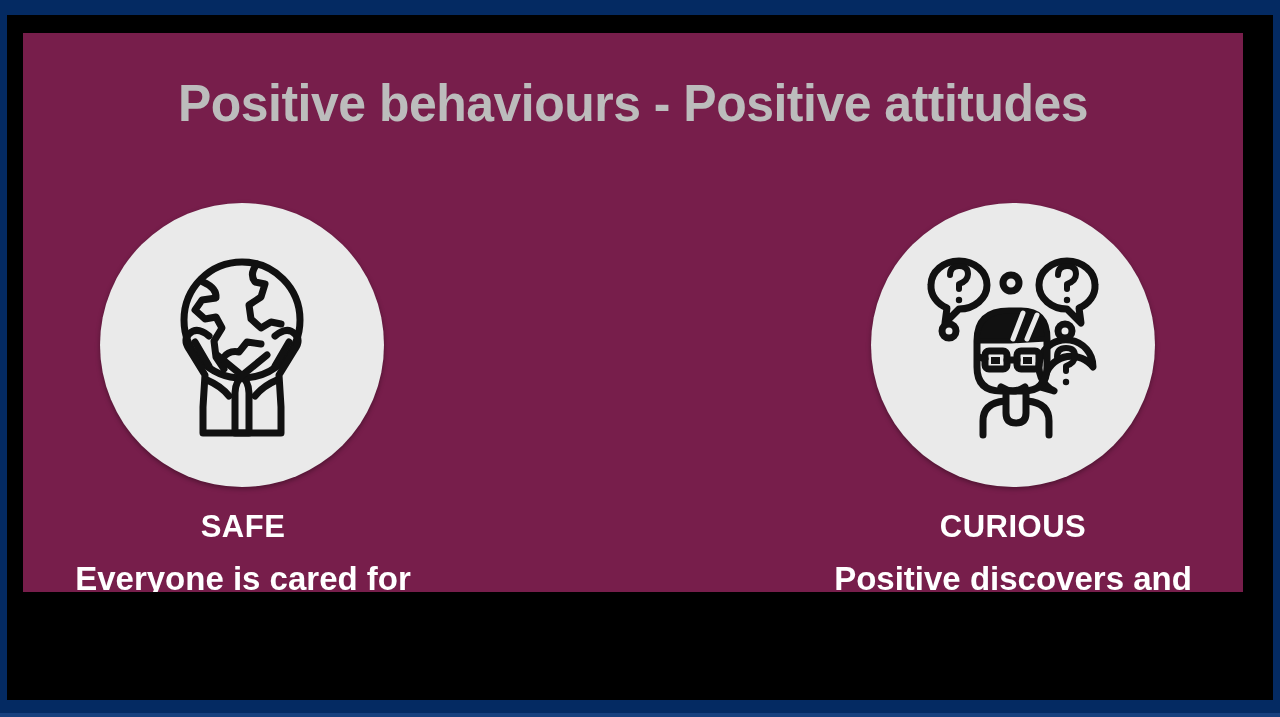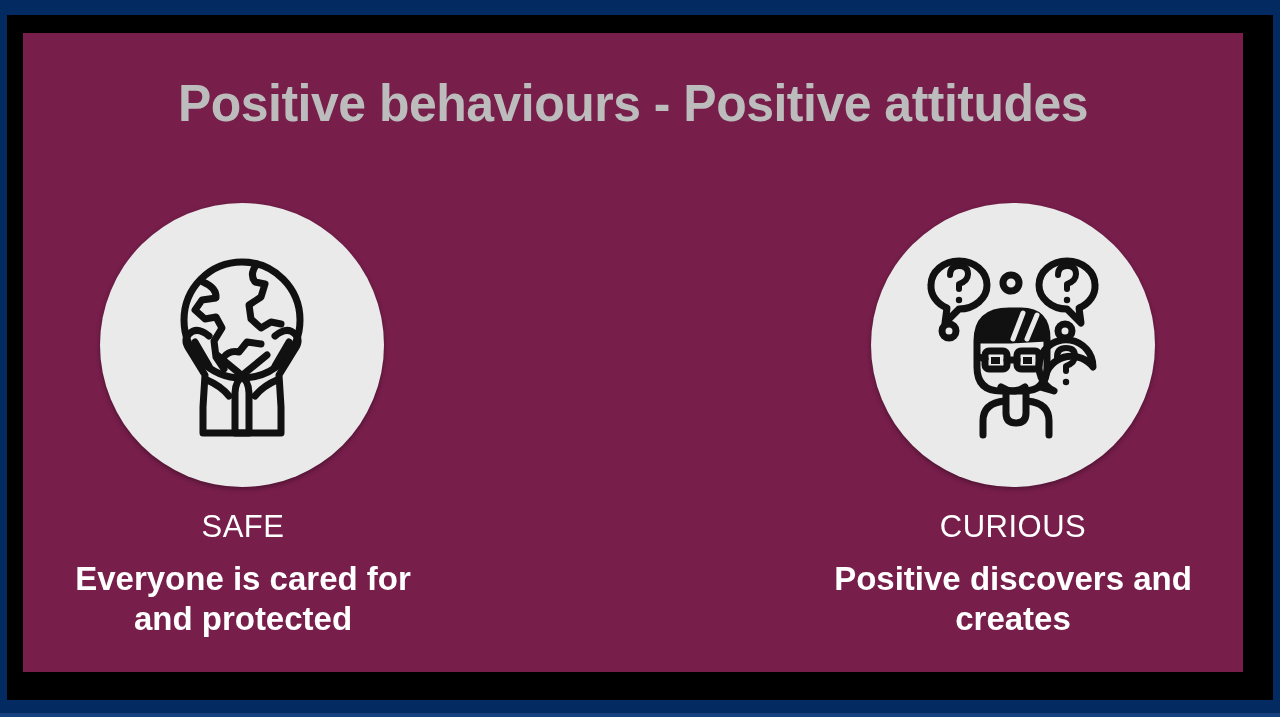--- a/index.html
+++ b/index.html
@@ -54,21 +54,21 @@
   }
   .edge-side.left { left: 0; }
   .edge-side.right { left: 1273px; }
 
   
   #slide-canvas {
     position: absolute;
     left: 23px;
     top: 33px;
     width: 1220px;
-    height: 639px;
+    height: 559px;
     background: #771E4B;
     overflow: hidden;
   }
 
   
   #slide-title {
     position: absolute;
     left: 0;
     top: 40px;
     width: 1220px;
@@ -119,21 +119,21 @@
     justify-content: center;
   }
   .icon-badge svg {
     display: block;
   }
 
   .value-title {
     margin-top: 22px;
     color: #FFFFFF;
     font-family: "Liberation Sans", sans-serif;
-    font-weight: normal;
+    font-weight: bold;
     font-size: 31px;
     letter-spacing: 0.5px;
     line-height: 36px;
     text-align: left;
   }
 
   .value-desc {
     margin-top: 14px;
     color: #FFFFFF;
     font-family: "Liberation Sans", sans-serif;

